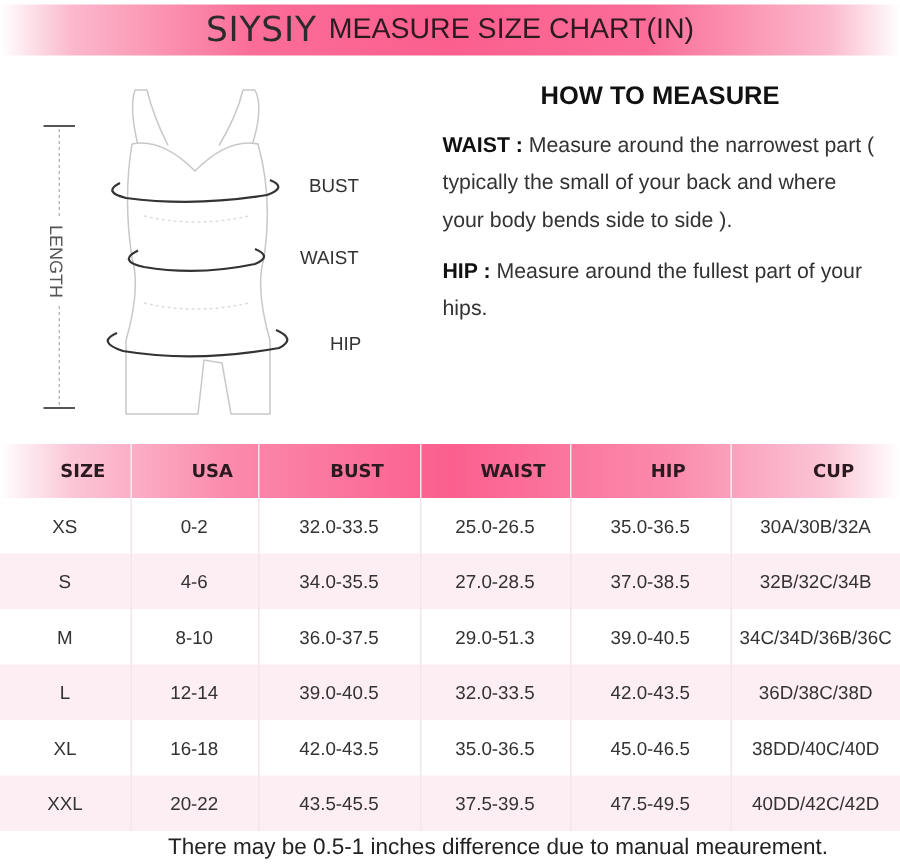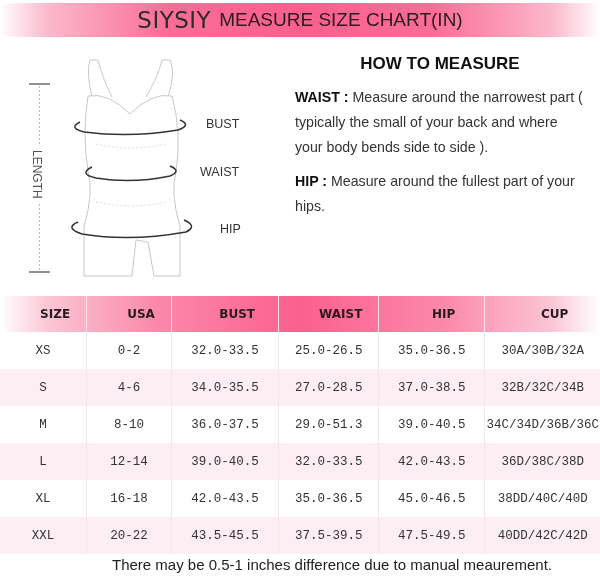--- a/index.html
+++ b/index.html
@@ -12,21 +12,21 @@
   .figure{position:absolute;left:20px;top:52px;width:270px;height:232px;}
   .howto{position:absolute;left:284px;top:54px;width:290px;margin-left:11px;}
   .howto h2{margin:0 0 11px 0;text-align:center;font-size:17px;font-weight:bold;color:#111;}
   .howto p{margin:0 0 9px 0;font-size:14.2px;line-height:25px;color:#333;}
   .howto b{color:#111;}
   table{position:absolute;left:0;top:296px;width:600px;border-collapse:collapse;}
   th{height:34px;font-family:"DejaVu Sans",sans-serif;font-size:12px;font-weight:bold;color:#2a1a20;padding-left:25px;}
   thead tr{background:linear-gradient(90deg,#fff 0%,#fbc6d6 8%,#fb8bad 25%,#fb5f8e 50%,#fb8bad 75%,#fbc6d6 92%,#fff 100%);}
   th,td{text-align:center;border-left:1px solid #f3e6ea;}
   th:first-child,td:first-child{border-left:none;}
-  td{height:35px;font-family:Liberation Mono, monospace;font-size:12.5px;color:#333;}
+  td{height:35px;font-family:Liberation Sans, sans-serif;font-size:12.5px;color:#333;}
   tbody tr:nth-child(even){background:#fdeef3;}
   tbody tr:nth-child(odd){background:#fff;}
   .note{position:absolute;left:0;top:556px;width:600px;text-align:center;font-size:15px;color:#222;margin-left:32px;}
 </style>
 </head>
 <body>
 
 <div class="title-band">
   <span class="brand">SIYSIY</span>
   <span class="title-text">MEASURE SIZE CHART(IN)</span>

